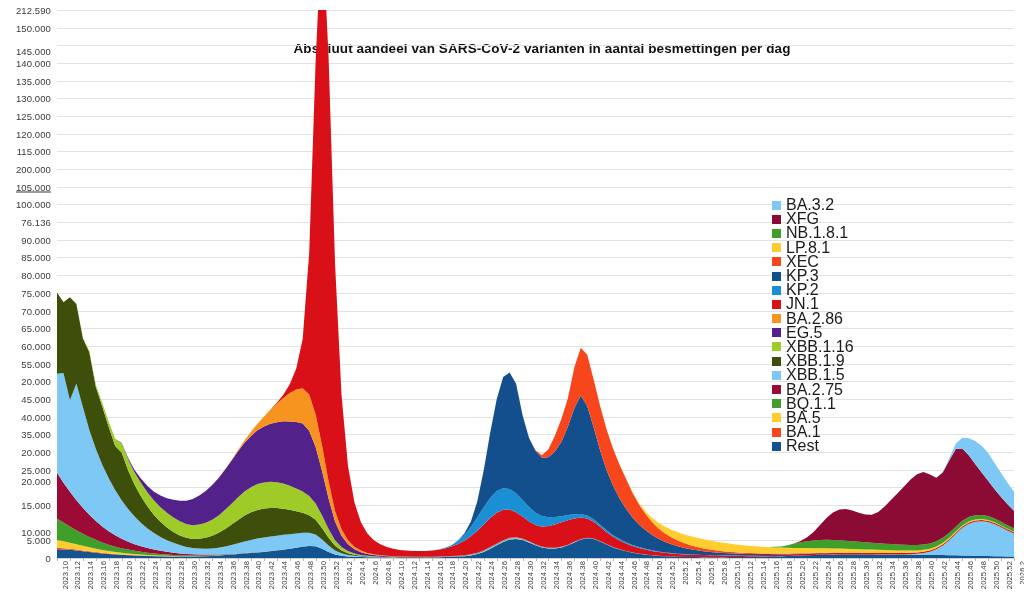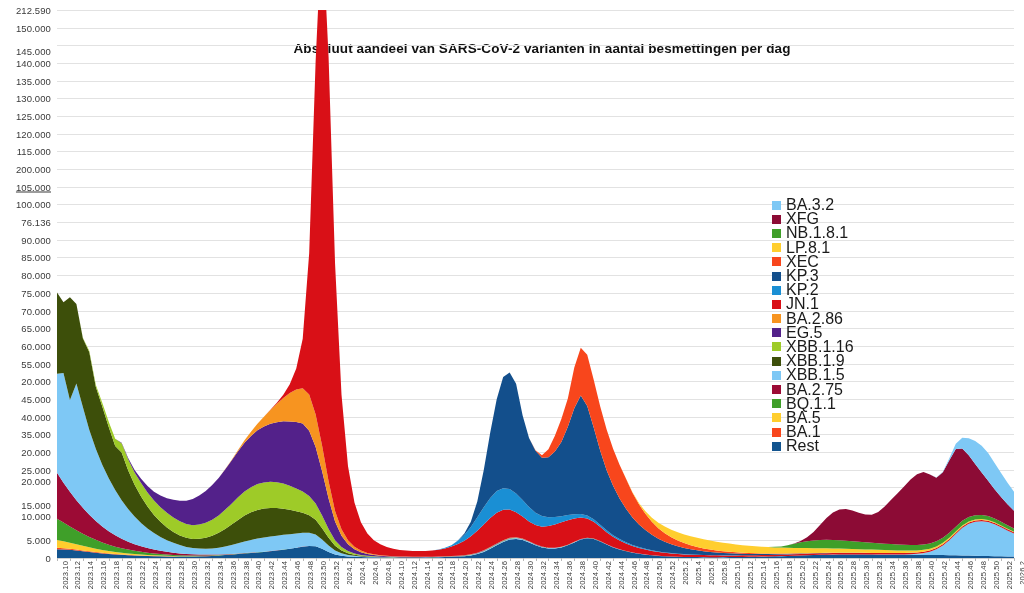--- a/index.html
+++ b/index.html
@@ -124,21 +124,21 @@
       <div class="y-tick" style="top: 345.871px;">60.000</div>
       <div class="y-tick" style="top: 363.548px;">55.000</div>
       <div class="y-tick" style="top: 381.226px;">20.000</div>
       <div class="y-tick" style="top: 398.903px;">45.000</div>
       <div class="y-tick" style="top: 416.581px;">40.000</div>
       <div class="y-tick" style="top: 434.258px;">35.000</div>
       <div class="y-tick" style="top: 451.935px;">20.000</div>
       <div class="y-tick" style="top: 469.613px;">25.000</div>
       <div class="y-tick" style="top: 481px;">20.000</div>
       <div class="y-tick" style="top: 504.968px;">15.000</div>
-      <div class="y-tick" style="top: 516px;">10.000</div>
+      <div class="y-tick" style="top: 532px;">10.000</div>
       <div class="y-tick" style="top: 540.323px;">5.000</div>
       <div class="y-tick" style="top: 558px;">0</div>
     </div>
 
   <div class="plot-area">
     <div id="gridlines">
         <div class="grid-line" style="top: 0px;"></div>
         <div class="grid-line" style="top: 17.6774px;"></div>
         <div class="grid-line" style="top: 35.3548px;"></div>
         <div class="grid-line" style="top: 53.0323px;"></div>

